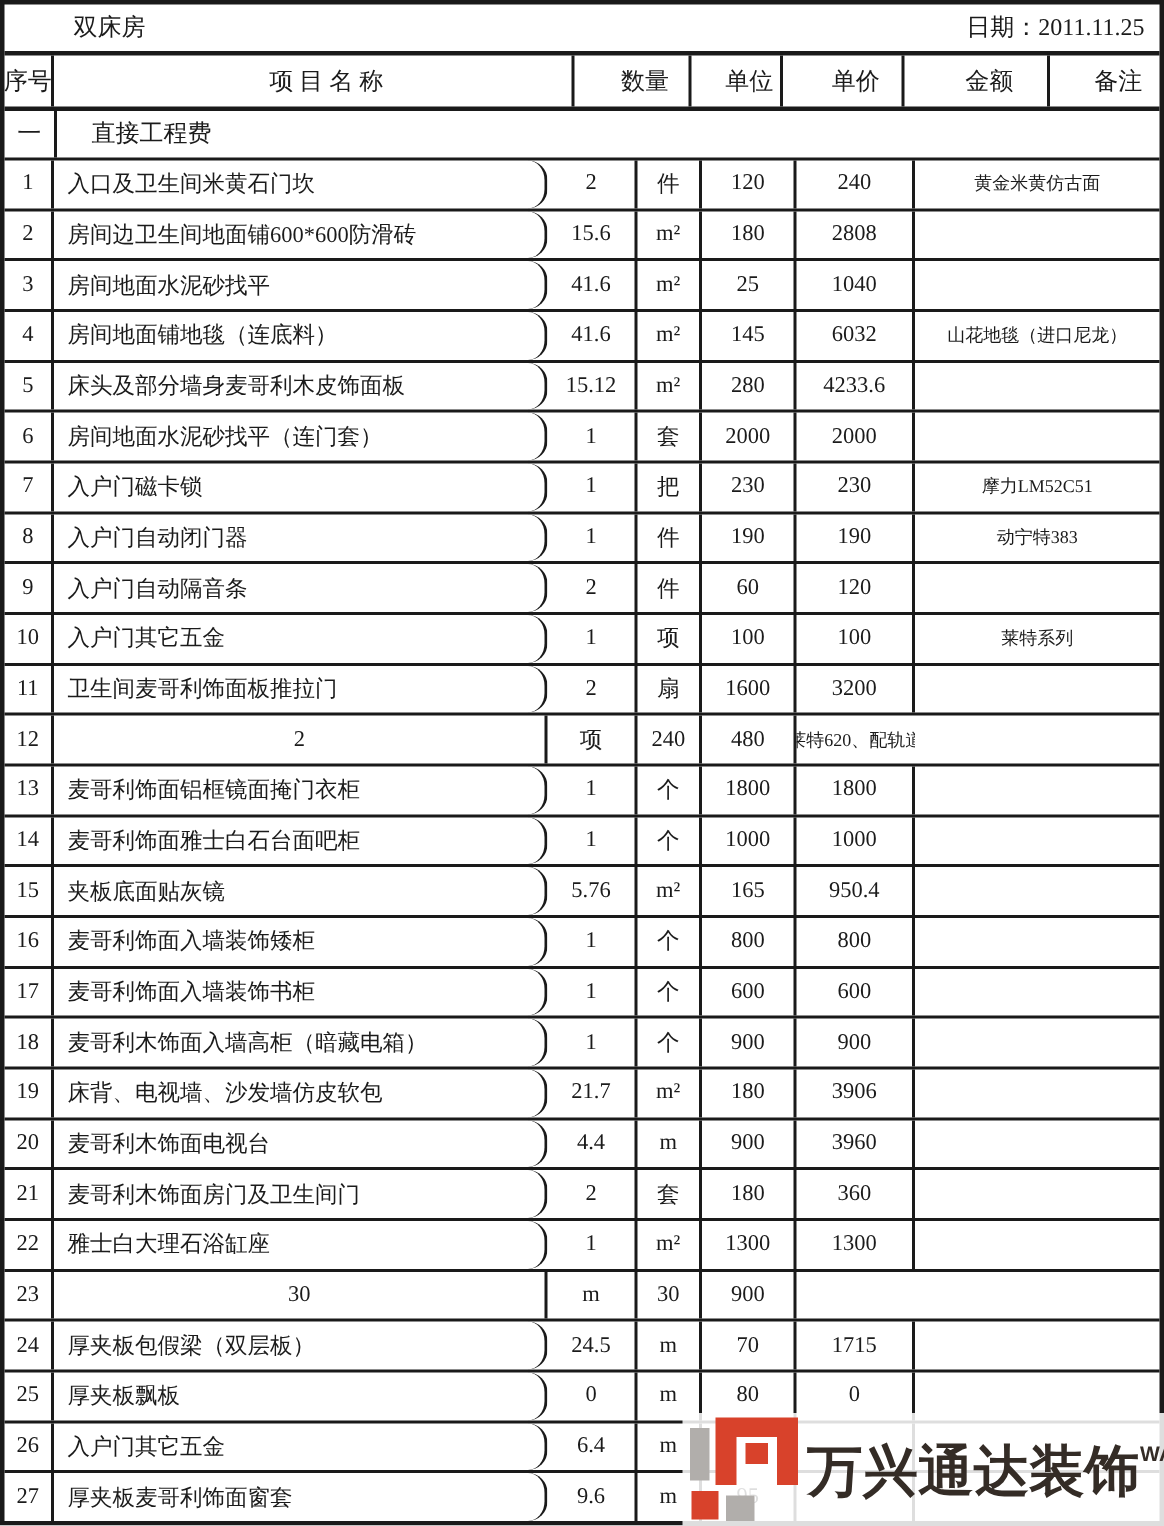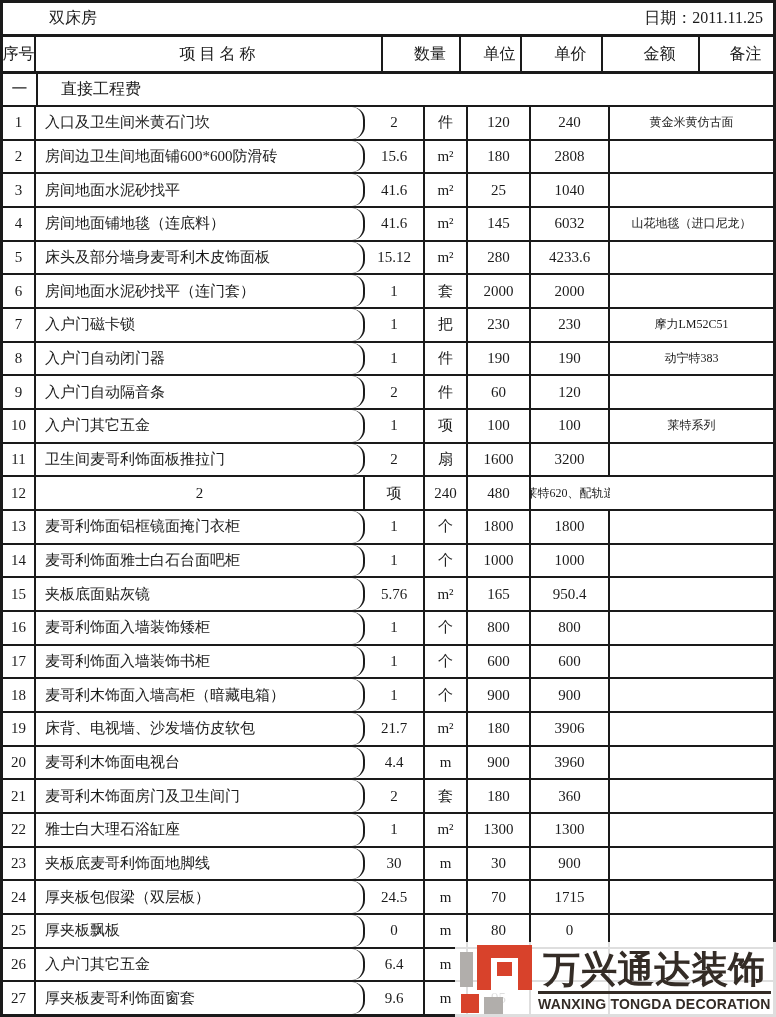--- a/index.html
+++ b/index.html
@@ -47,21 +47,21 @@
     padding:2px 4px 2px 5px;
   }
   .mark{position:relative;width:72px;height:72px;flex:none;}
   .mark div{position:absolute;}
   .m-graybar{left:0;top:7px;width:13px;height:35px;background:var(--lgray);}
   .m-bigred{left:17px;top:0;width:55px;height:45px;background:var(--lred);}
   .m-whitehole{left:31px;top:13px;width:27px;height:32px;background:#fff;}
   .m-innerred{left:37px;top:17px;width:15px;height:14px;background:var(--lred);}
   .m-redbl{left:1px;top:49px;width:18px;height:19px;background:var(--lred);}
   .m-graybm{left:24px;top:52px;width:19px;height:17px;background:var(--lgray);}
-  .ltext{margin-left:6px;display:flex;flex-direction:column;min-width:0;}
+  .ltext{margin-left:6px;display:flex;flex-direction:row;min-width:0;}
   .l-cn{
     font-family:"Liberation Sans",sans-serif;font-weight:800;
     font-size:37px;line-height:40px;color:var(--ldark);white-space:nowrap;
   }
   .l-rule{height:3px;background:var(--ldark);margin:1px 0 2px;}
   .l-en{
     font-family:"Liberation Sans",sans-serif;font-weight:700;
     font-size:14px;color:var(--ldark);letter-spacing:0.2px;white-space:nowrap;
   }
 </style>
@@ -305,21 +305,20 @@
     <div class="c c-name">雅士白大理石浴缸座</div>
     <div class="c c-qty">1</div>
     <div class="c c-unit">m²</div>
     <div class="c c-price">1300</div>
     <div class="c c-amount">1300</div>
     <div class="c c-remark"></div>
   </div>
 
   <div class="row grid-cols">
     <div class="c c-no">23</div>
-    <div class="c c-name">夹板底麦哥利饰面地脚线</div>
     <div class="c c-qty">30</div>
     <div class="c c-unit">m</div>
     <div class="c c-price">30</div>
     <div class="c c-amount">900</div>
     <div class="c c-remark"></div>
   </div>
 
   <div class="row grid-cols">
     <div class="c c-no">24</div>
     <div class="c c-name">厚夹板包假梁（双层板）</div>

